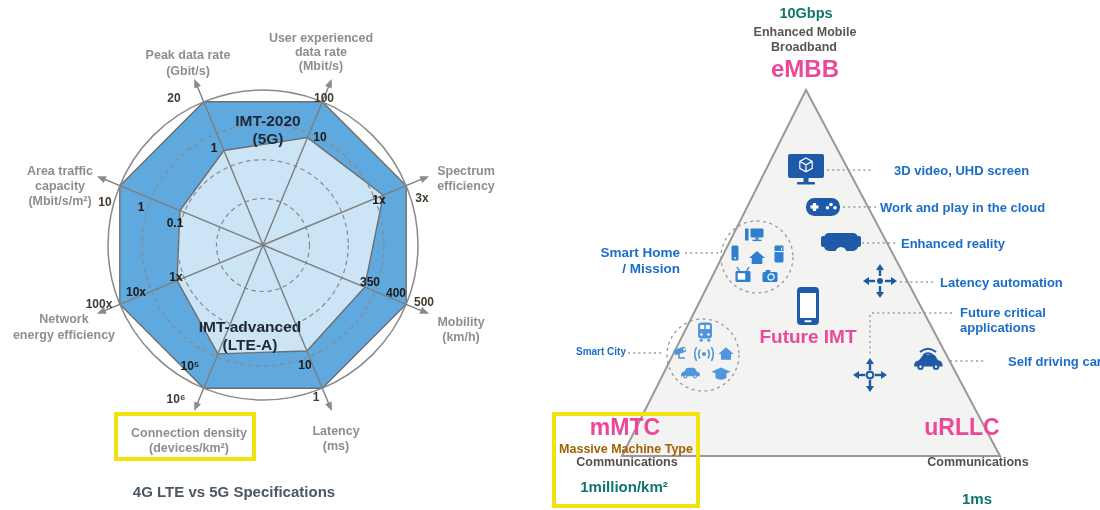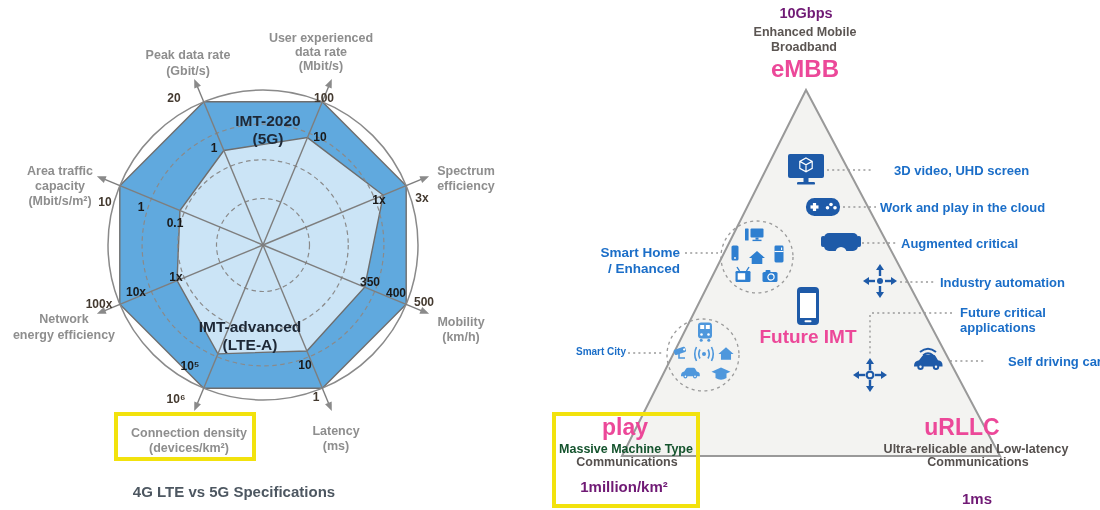--- a/index.html
+++ b/index.html
@@ -8,21 +8,21 @@
   .panel{position:absolute;top:0;height:510px;}
   #left-panel{left:0;width:550px;}
   #right-panel{left:550px;width:550px;}
   svg{position:absolute;left:0;top:0;}
   .txt{position:absolute;white-space:nowrap;line-height:1;}
   .center{transform:translateX(-50%);text-align:center;}
   .rightal{transform:translateX(-100%);text-align:left;}
   .blue{color:#1B6EC8;font-size:13px;font-weight:600;}
   .blue-lg{color:#ec4899;font-weight:700;}
   .grayname{color:#5B5552;font-size:12.5px;font-weight:600;}
-  .metric{color:#701a75;font-weight:700;}
+  .metric{color:#0f766e;font-weight:700;}
   #chart-title{font-size:15px;font-weight:700;color:#4D5761;}
   .ybox{position:absolute;border:4px solid #F2E20D;box-sizing:border-box;}
 </style>
 </head>
 <body>
 
 <div id="stage">
 
   <div id="left-panel" class="panel">
     <svg id="radar-svg" width="550" height="510" viewBox="0 0 550 510">
@@ -244,35 +244,34 @@
     </svg>
 
     <div class="txt center metric" style="left:256px;top:6px;font-size:14.5px;">10Gbps</div>
     <div class="txt center grayname" style="left:255px;top:26px;">Enhanced Mobile</div>
     <div class="txt center grayname" style="left:254px;top:41px;">Broadband</div>
     <div class="txt center blue-lg" style="left:255px;top:57px;font-size:24px;">eMBB</div>
 
     <div class="txt center blue-lg" style="left:258px;top:327px;font-size:19px;">Future IMT</div>
 
     <div class="txt blue rightal" style="left:130px;top:246px;font-size:13.5px;">Smart Home</div>
-    <div class="txt blue rightal" style="left:130px;top:262px;font-size:13.5px;">/ Enhanced</div>
+    <div class="txt blue rightal" style="left:130px;top:262px;font-size:13.5px;">/ Mission</div>
     <div class="txt blue rightal" style="left:76px;top:347px;font-size:10px;">Smart City</div>
 
     <div class="txt blue" style="left:344px;top:164px;">3D video, UHD screen</div>
     <div class="txt blue" style="left:330px;top:201px;">Work and play in the cloud</div>
-    <div class="txt blue" style="left:351px;top:237px;">Augmented critical</div>
-    <div class="txt blue" style="left:390px;top:276px;">Industry automation</div>
+    <div class="txt blue" style="left:351px;top:237px;">Enhanced reality</div>
+    <div class="txt blue" style="left:390px;top:276px;">Latency automation</div>
     <div class="txt blue" style="left:410px;top:306px;">Future critical</div>
     <div class="txt blue" style="left:410px;top:321px;">applications</div>
     <div class="txt blue" style="left:458px;top:355px;">Self driving car</div>
 
     <div class="ybox" style="left:2px;top:412px;width:148px;height:96px;"></div>
-    <div class="txt center blue-lg" style="left:75px;top:416px;font-size:23px;">play</div>
-    <div class="txt center" style="left:76px;top:443px;font-size:12.5px;font-weight:600;color:#14532d;">Massive Machine Type</div>
+    <div class="txt center blue-lg" style="left:75px;top:416px;font-size:23px;">mMTC</div>
+    <div class="txt center" style="left:76px;top:443px;font-size:12.5px;font-weight:600;color:#a16207;">Massive Machine Type</div>
     <div class="txt center" style="left:77px;top:456px;font-size:12.5px;font-weight:600;color:#55504E;">Communications</div>
     <div class="txt center metric" style="left:74px;top:479px;font-size:15px;">1million/km²</div>
 
     <div class="txt center blue-lg" style="left:412px;top:416px;font-size:23px;">uRLLC</div>
-    <div class="txt center" style="left:426px;top:443px;font-size:12.5px;font-weight:600;color:#55504E;">Ultra-relicable and Low-latency</div>
     <div class="txt center" style="left:428px;top:456px;font-size:12.5px;font-weight:600;color:#55504E;">Communications</div>
     <div class="txt center metric" style="left:427px;top:491px;font-size:15px;">1ms</div>
   </div>
 </div>
 
 </body></html>

